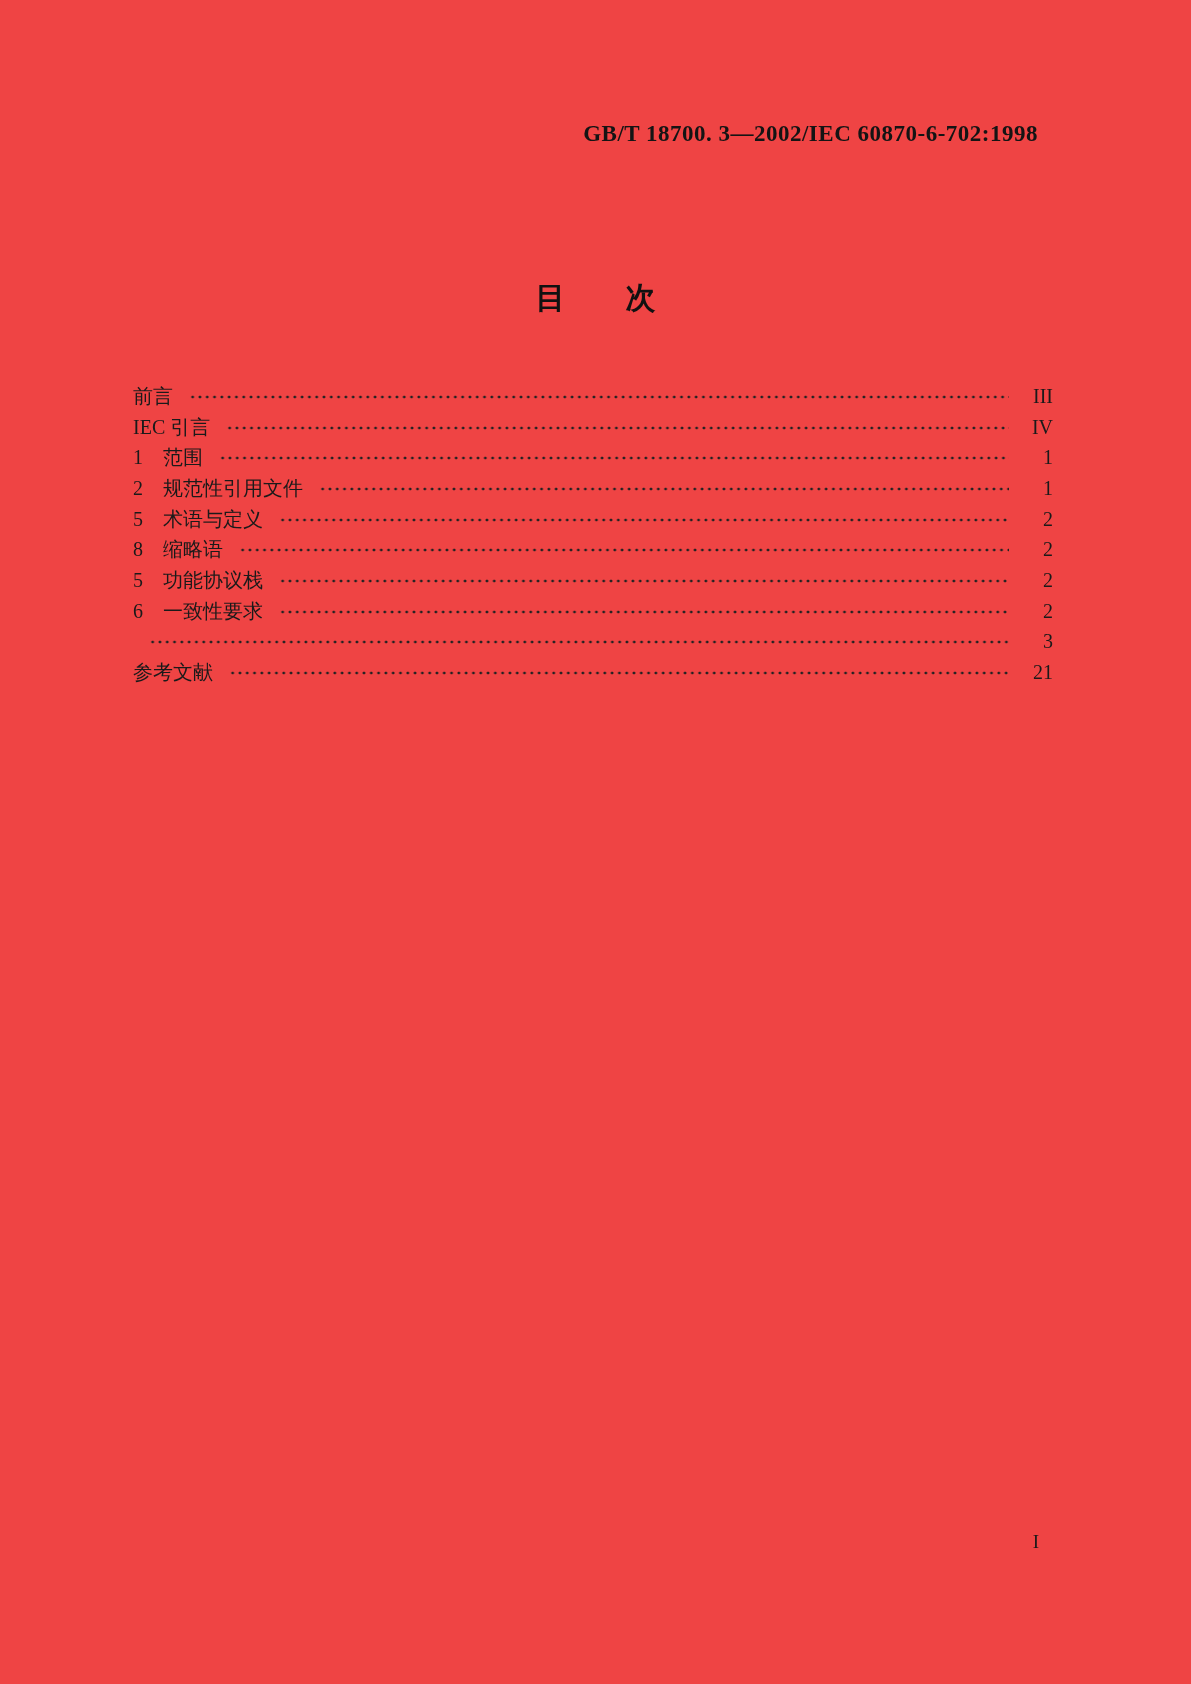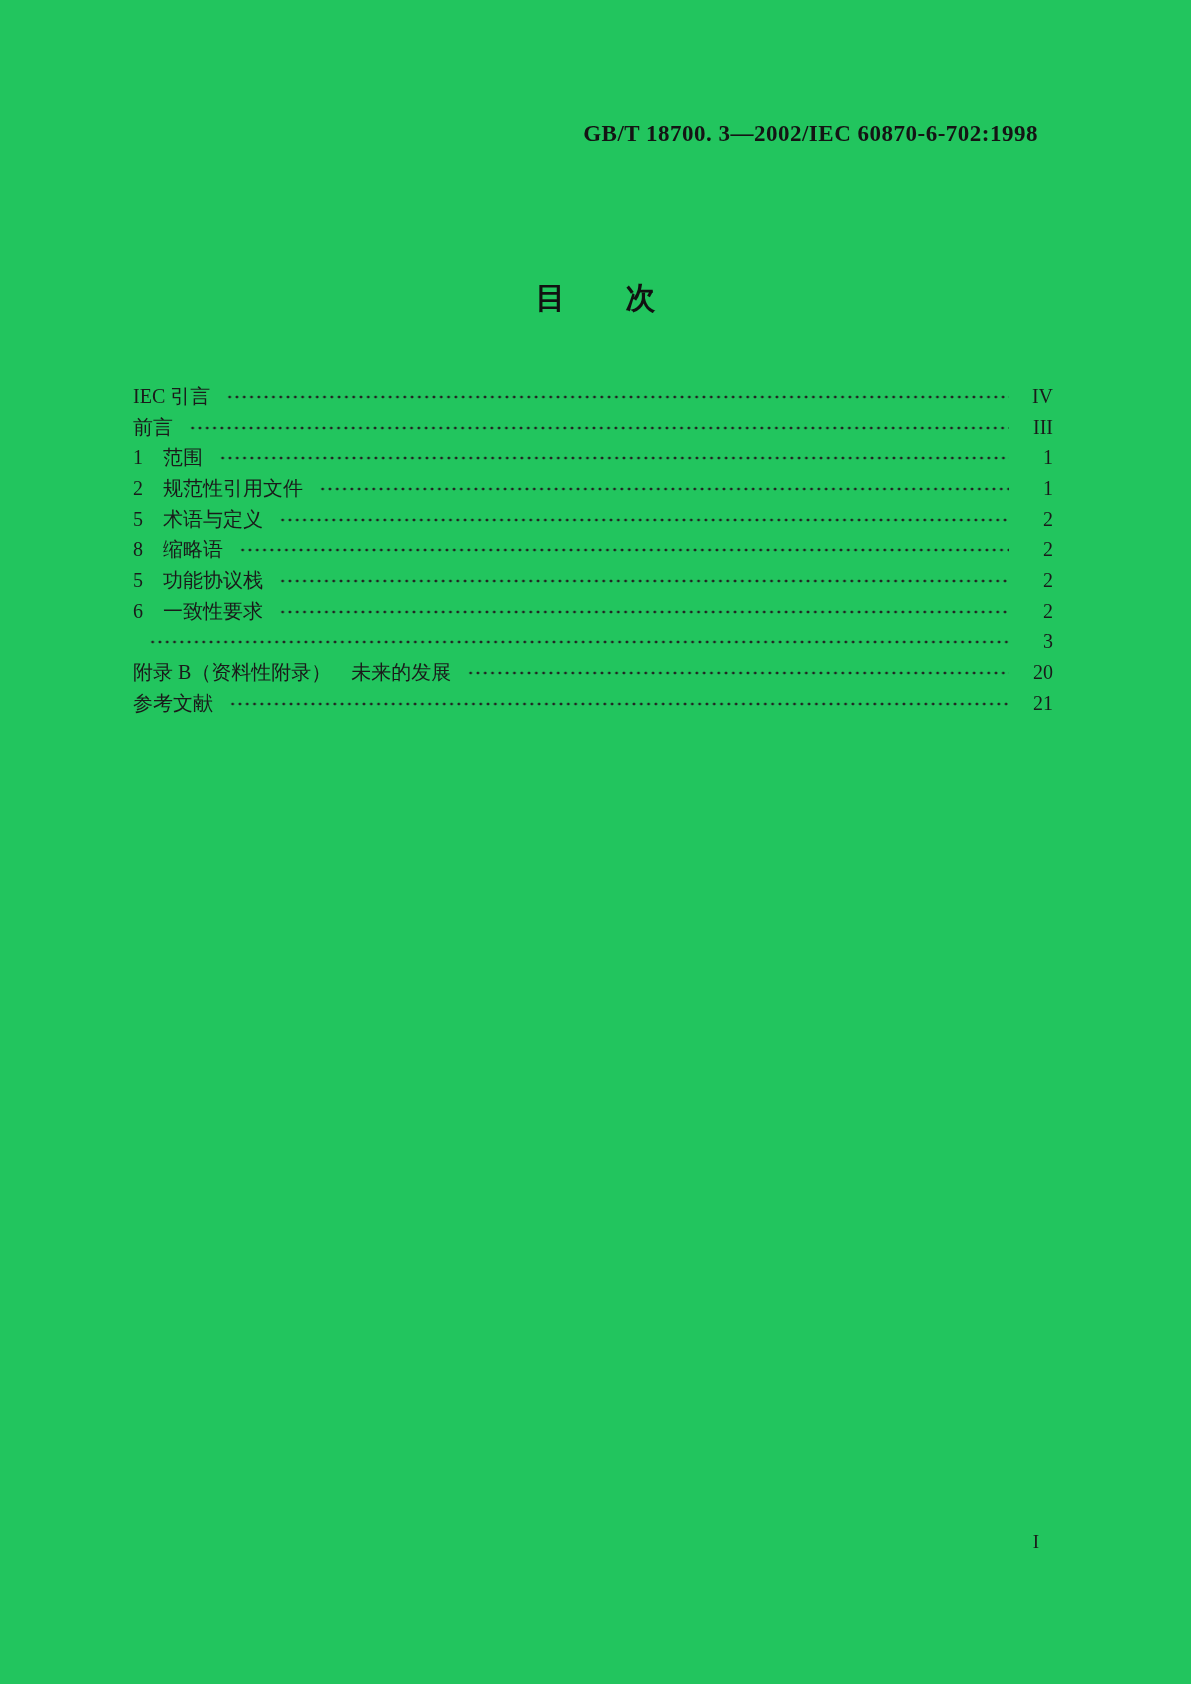--- a/index.html
+++ b/index.html
@@ -5,21 +5,21 @@
   html, body {
     margin: 0;
     padding: 0;
     background: #e8e8e8;
   }
   .page {
     position: relative;
     width: 1191px;
     height: 1684px;
     margin: 0 auto;
-    background: #22c55e;
+    background: #ef4444;
     color: #1a1a1a;
     font-family: "Liberation Serif", "DejaVu Serif", serif;
     overflow: hidden;
   }
   .doc-header {
     position: absolute;
     top: 121px;
     right: 153px;
     font-family: "Liberation Serif", "DejaVu Serif", serif;
     font-weight: 700;
@@ -88,29 +88,29 @@
 
 <div class="page">
 
   <div class="doc-header">GB/T 18700. 3—2002/IEC 60870-6-702:1998</div>
 
   <div class="doc-title">目　　次</div>
 
   <div class="toc">
 
     <div class="toc-row">
+      <span class="toc-label">前言</span>
+      <span class="toc-dots"></span>
+      <span class="toc-page">III</span>
+    </div>
+
+    <div class="toc-row">
       <span class="toc-label">IEC 引言</span>
       <span class="toc-dots"></span>
       <span class="toc-page">IV</span>
-    </div>
-
-    <div class="toc-row">
-      <span class="toc-label">前言</span>
-      <span class="toc-dots"></span>
-      <span class="toc-page">III</span>
     </div>
 
     <div class="toc-row">
       <span class="toc-label">1　范围</span>
       <span class="toc-dots"></span>
       <span class="toc-page">1</span>
     </div>
 
     <div class="toc-row">
       <span class="toc-label">2　规范性引用文件</span>
@@ -140,25 +140,20 @@
       <span class="toc-label">6　一致性要求</span>
       <span class="toc-dots"></span>
       <span class="toc-page">2</span>
     </div>
 
     <div class="toc-row">
       <span class="toc-dots"></span>
       <span class="toc-page">3</span>
     </div>
 
-    <div class="toc-row">
-      <span class="toc-label">附录 B（资料性附录）　未来的发展</span>
-      <span class="toc-dots"></span>
-      <span class="toc-page">20</span>
-    </div>
 
     <div class="toc-row">
       <span class="toc-label">参考文献</span>
       <span class="toc-dots"></span>
       <span class="toc-page">21</span>
     </div>
 
   </div>
 
   <div class="footer-page-num">I</div>

